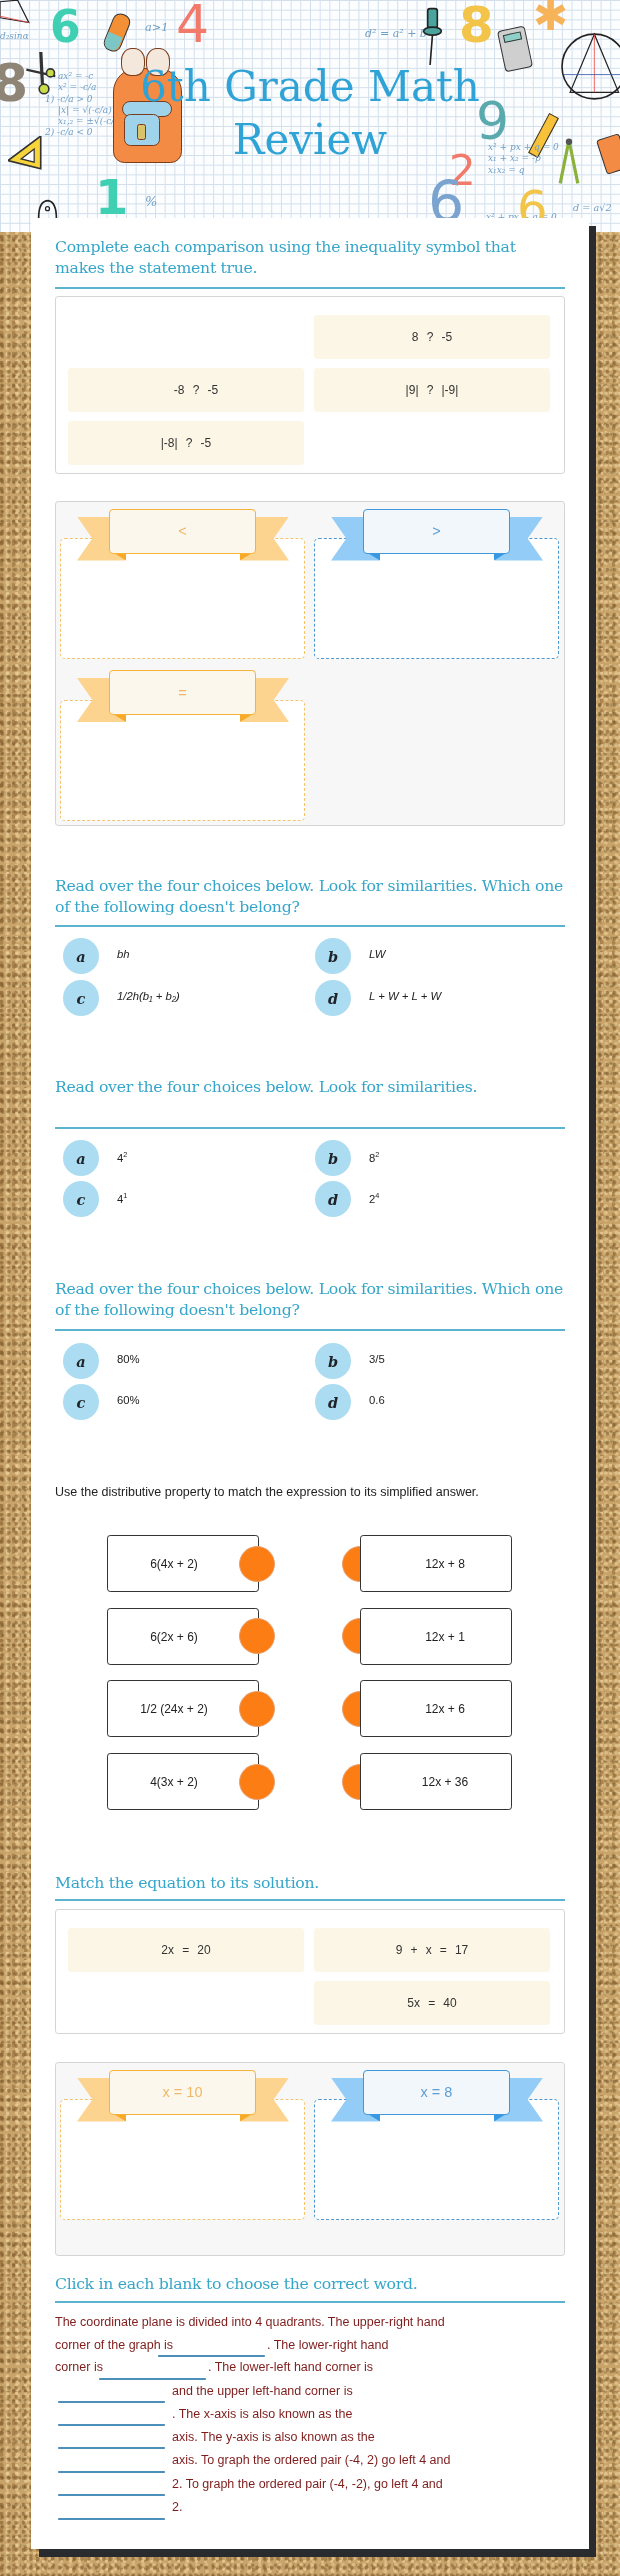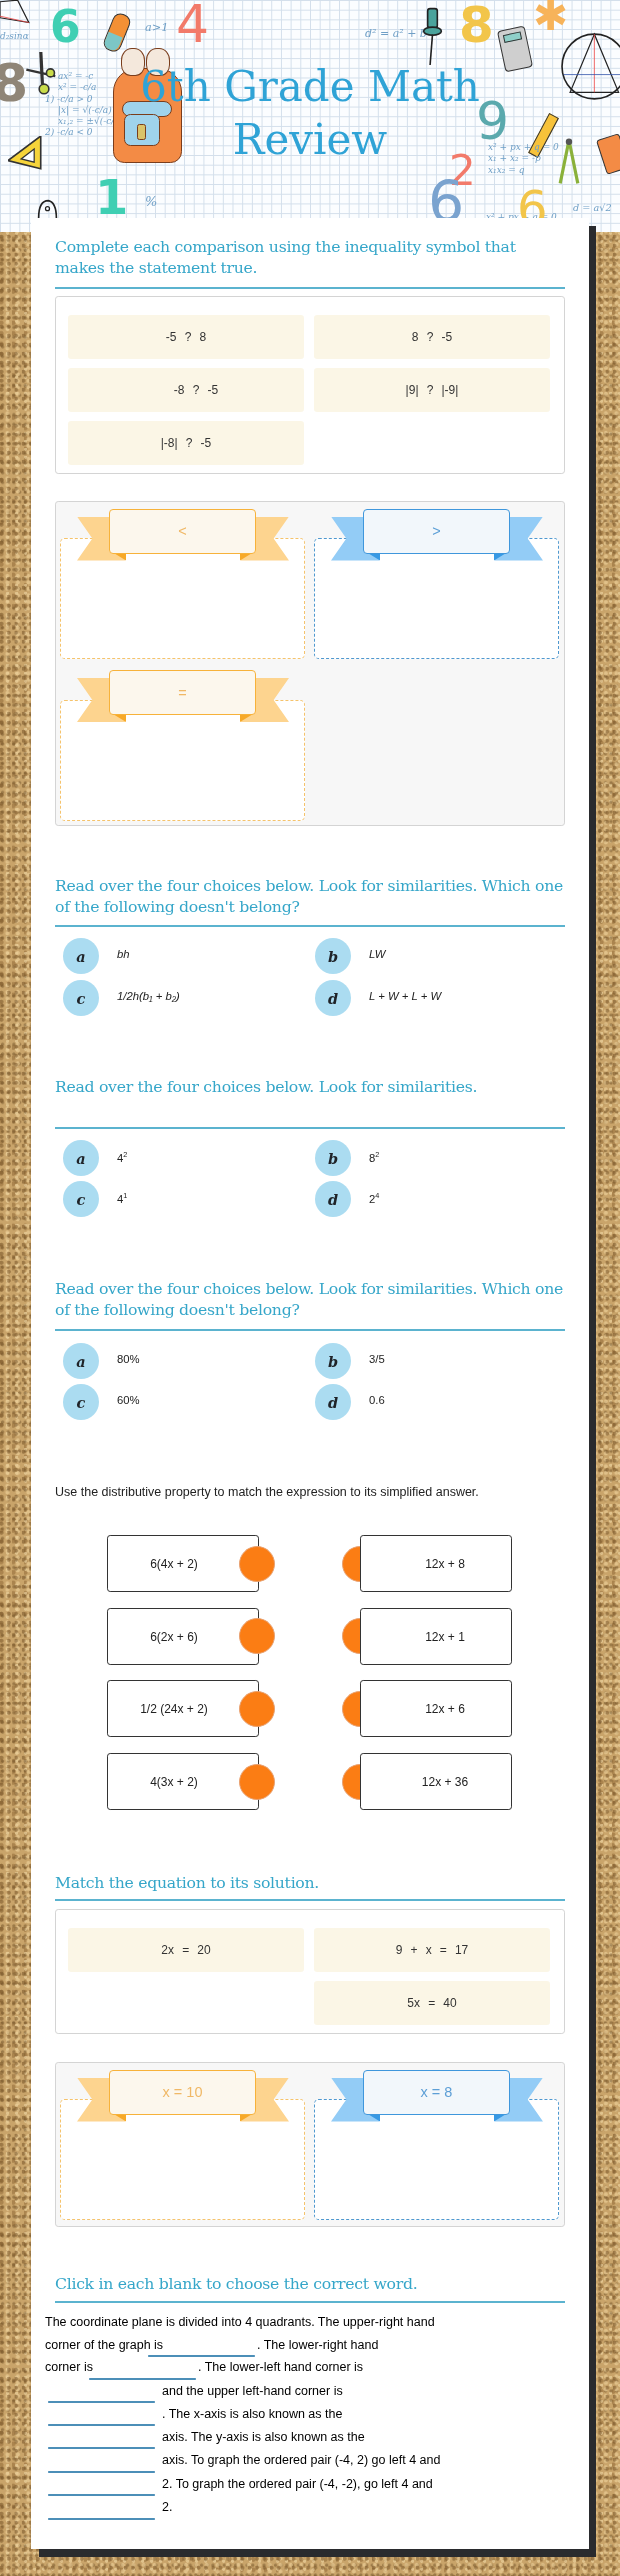--- a/index.html
+++ b/index.html
@@ -99,21 +99,21 @@
     display: flex; align-items: center; justify-content: center; font-size: 12px; color: #222;
   }
   .pair-box.left { padding-right: 18px; }
   .pair-box.right { padding-left: 18px; }
   .dot {
     position: absolute; width: 36px; height: 36px; border-radius: 50%; background: #fb7d14;
     border: 1.6px solid #e8a273;
   }
 
   
-  .fib { position: absolute; left: 45px; width: 517px; font-size: 12.5px; color: #000000; }
+  .fib { position: absolute; left: 55px; width: 517px; font-size: 12.5px; color: #7f1d1d; }
   .fib-line { position: absolute; white-space: nowrap; line-height: 16px; }
   .blank { position: absolute; height: 1.6px; background: #4c8fb8; border-radius: 0.8px; }
 </style>
 </head>
 <body>
 
 <div class="header">
 
   <svg style="position:absolute;left:0;top:0" width="32" height="27.5" viewBox="0 0 40 34">
       <polygon points="0,2 22,0 36,28 0,22" fill="none" stroke="#222" stroke-width="1.5"></polygon>
@@ -202,21 +202,20 @@
   <div class="title" style="top:116px;">Review</div>
 </div>
 
 <div class="card-shadow"></div>
 <div class="card"></div>
 
 <div class="q-title" style="top:236px;">Complete each comparison using the inequality symbol that makes the statement true.</div>
 <div class="q-rule" style="top:287px;"></div>
 
 <div class="panel" style="top:296px;height:178px;">
-  <div class="tile" style="left:12px;top:18px;">-5   ?   8</div>
   <div class="tile" style="left:258px;top:18px;">8   ?   -5</div>
   <div class="tile" style="left:12px;top:71px;padding-left:20px;">-8   ?   -5</div>
   <div class="tile" style="left:258px;top:71px;">|9|   ? |-9|</div>
   <div class="tile" style="left:12px;top:124px;">|-8|   ?   -5</div>
 </div>
 
 <div class="panel grey" style="top:501px;height:325px;">
 
   <div class="zone" style="left:4px;top:36px;height:121px;"></div>
   <div class="ribbon" style="left:21px;top:6.5px;">
@@ -328,21 +327,21 @@
 <div class="pair-box right" style="left:360px;top:1753px;">12x + 36</div>
 
 <div class="q-title" style="top:1872px;">Match the equation to its solution.</div>
 <div class="q-rule" style="top:1899px;"></div>
 <div class="panel" style="top:1909px;height:125px;">
   <div class="tile" style="left:12px;top:18px;">2x = 20</div>
   <div class="tile" style="left:258px;top:18px;">9 + x = 17</div>
   <div class="tile" style="left:258px;top:71px;">5x = 40</div>
 </div>
 
-<div class="panel grey" style="top:2062px;height:165px;">
+<div class="panel grey" style="top:2062px;height:194px;">
   <div class="zone" style="left:4px;top:36px;height:121px;"></div>
   <div class="ribbon" style="left:21px;top:6.5px;">
     <div class="tail l"></div>
       <div class="tail r"></div>
       <div class="fold l"></div>
       <div class="fold r"></div>
     <div class="banner">x = 10</div>
   </div>
   <div class="zone blue" style="left:258px;top:36px;height:121px;"></div>
   <div class="ribbon blue" style="left:275px;top:6.5px;">

